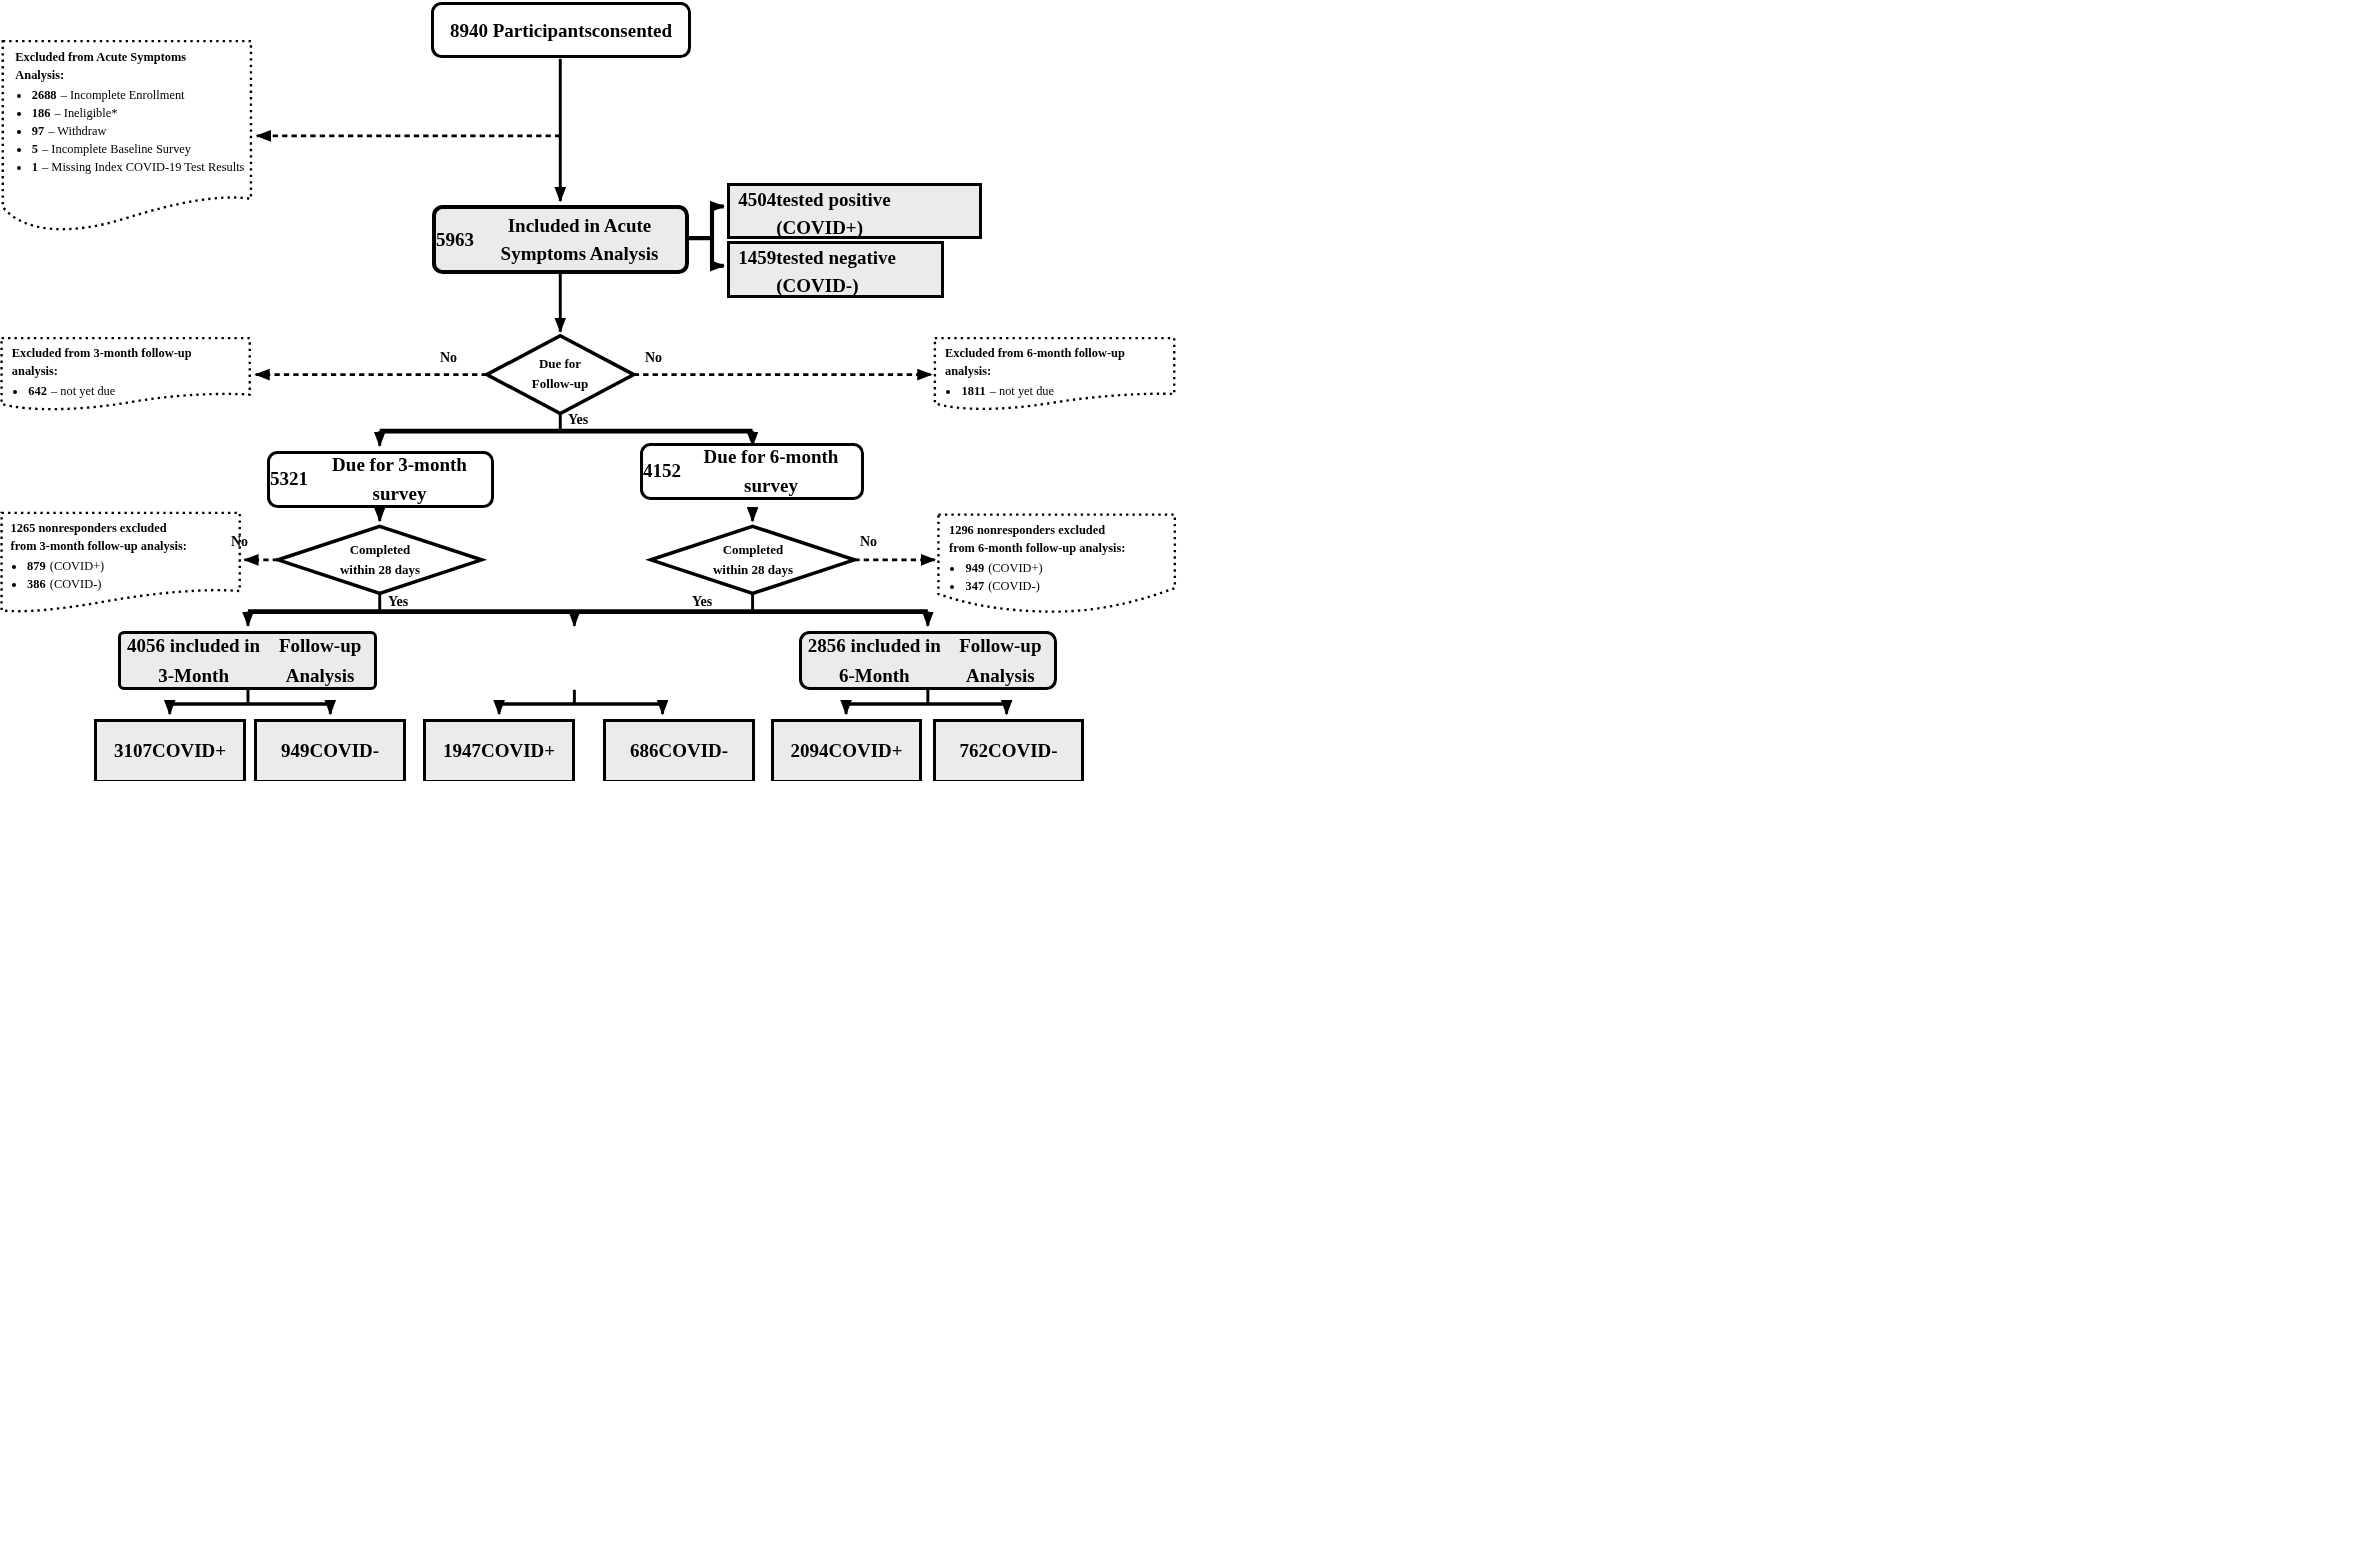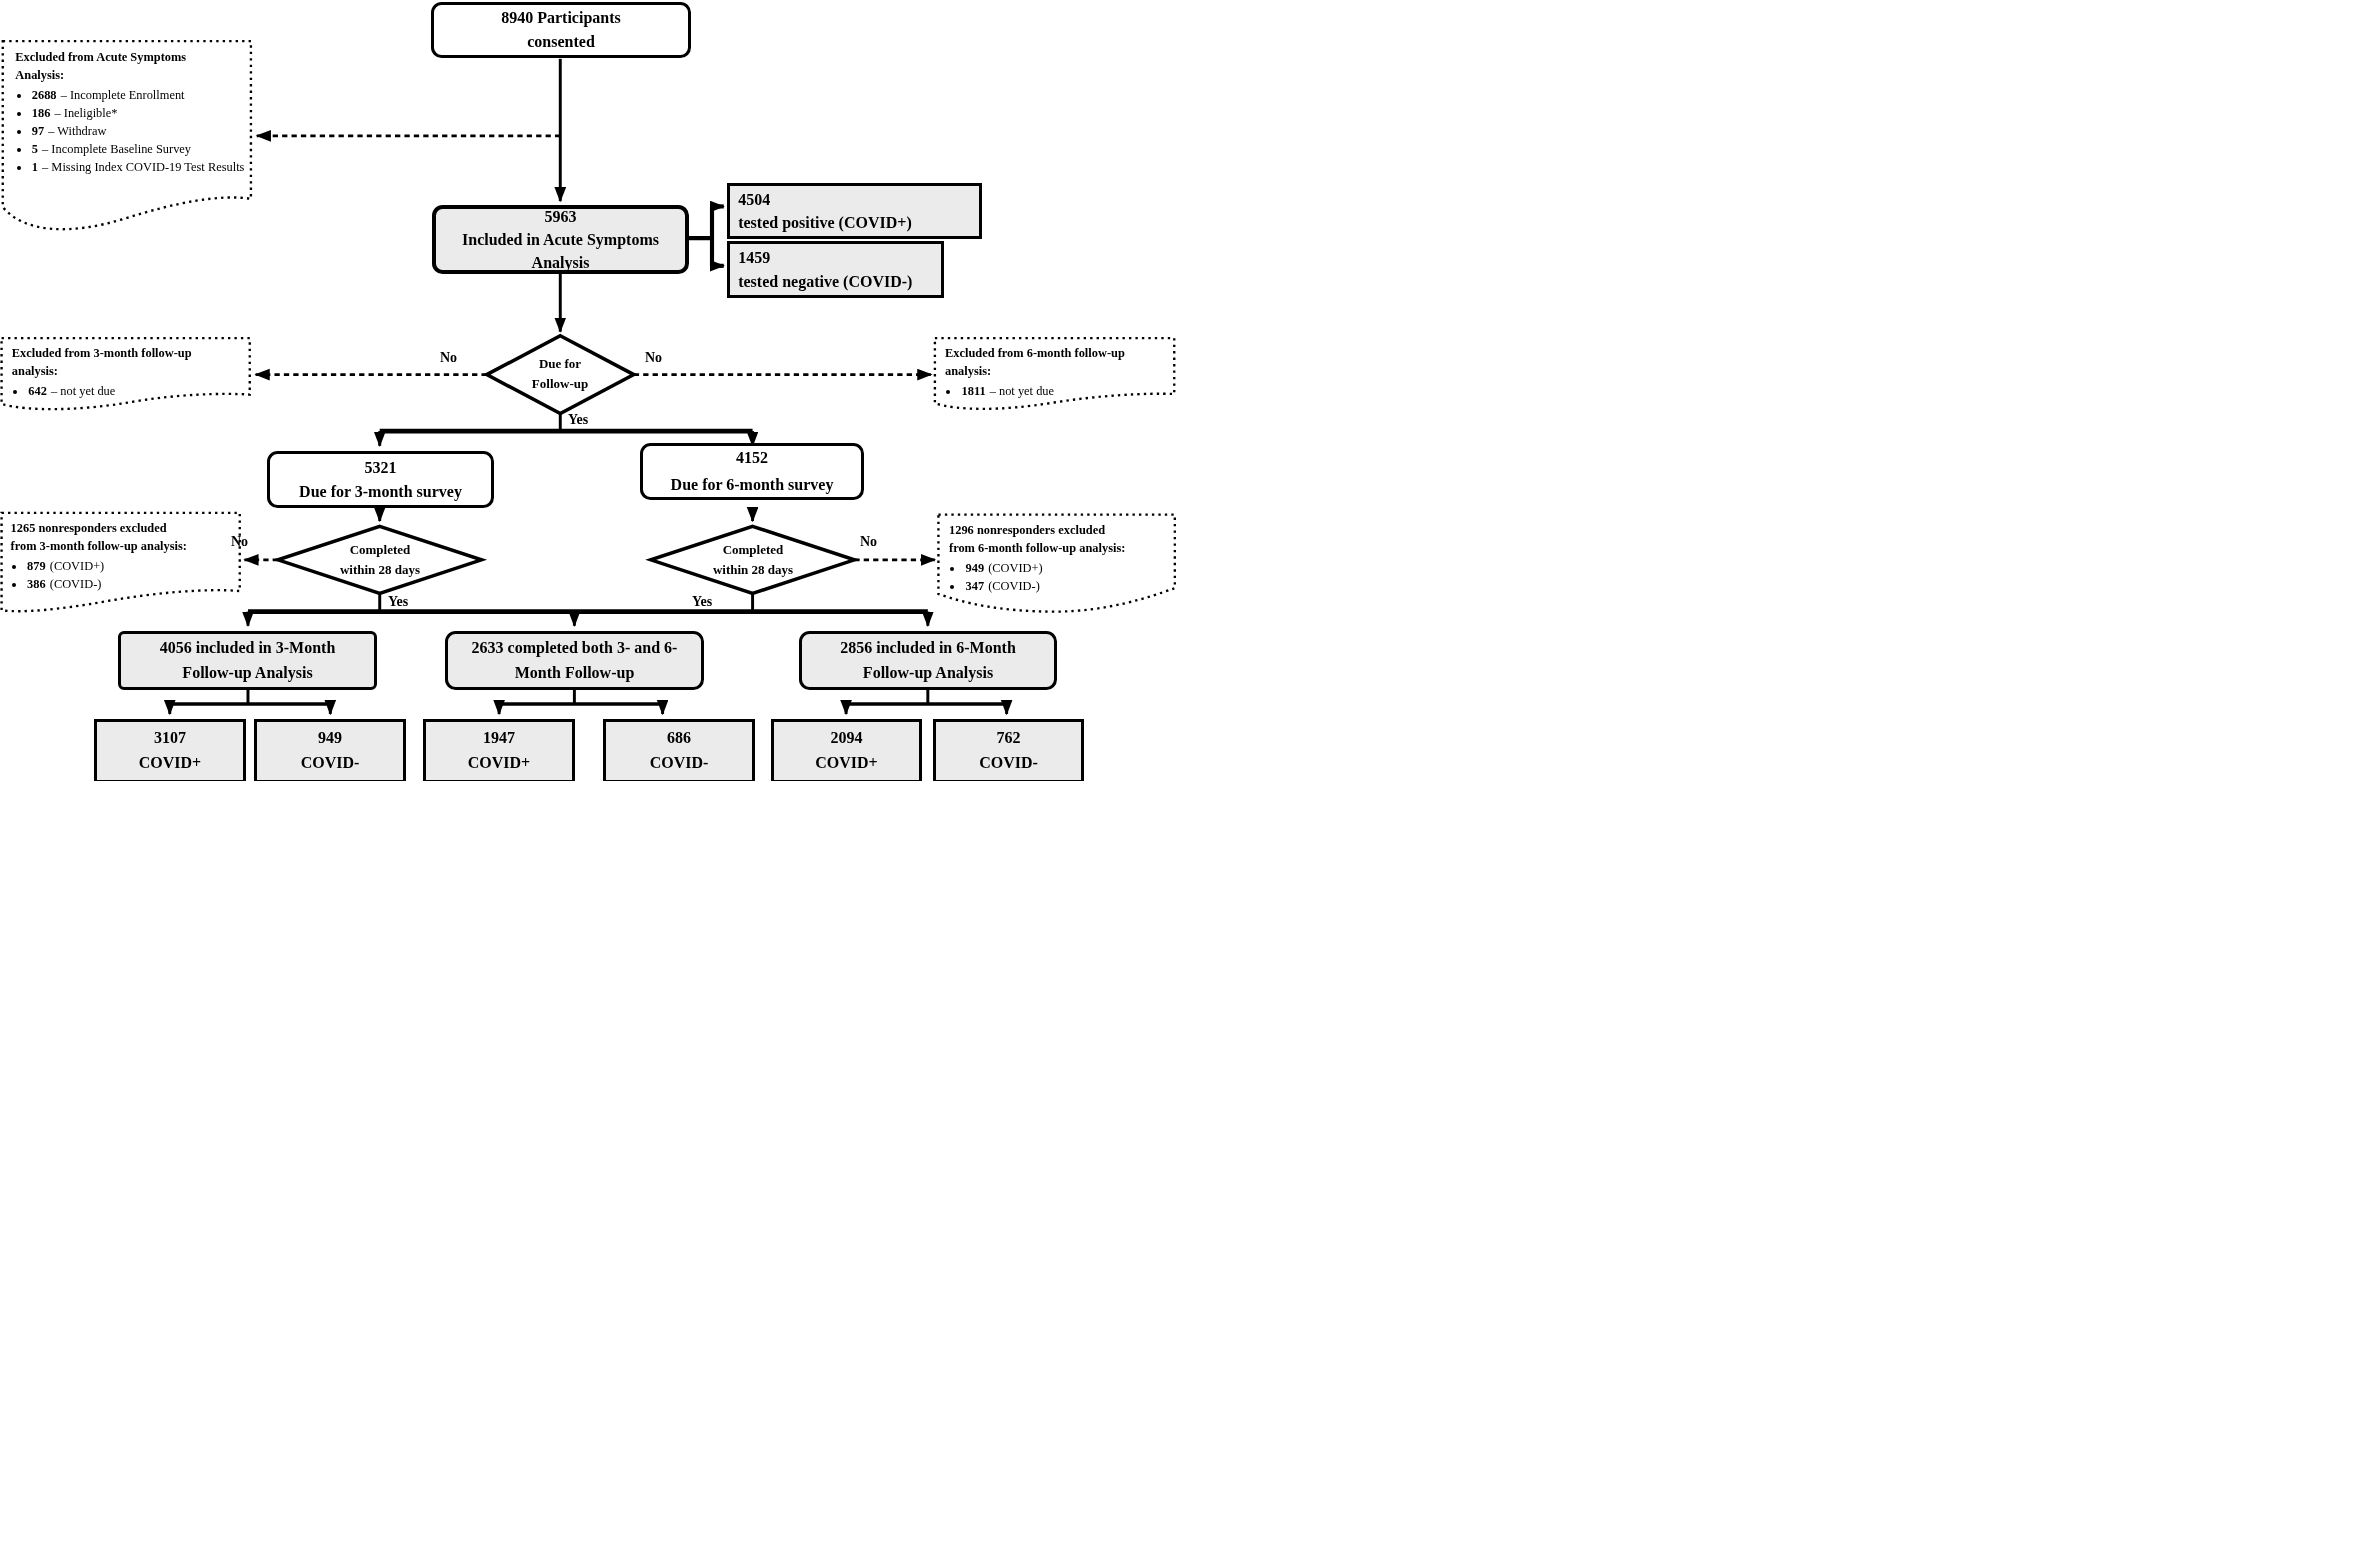--- a/index.html
+++ b/index.html
@@ -1,21 +1,21 @@
 <!DOCTYPE html>
 <html style="font-size:9.4px"><head>
 <meta charset="utf-8">
 <style>
   html,body{margin:0;padding:0;background:#fff;}
   #canvas{position:relative;width:1177px;height:781px;background:#fff;
           font-family:"Liberation Serif","DejaVu Serif",serif;color:#000;overflow:hidden;}
   svg.layer{position:absolute;left:0;top:0;width:1177px;height:781px;}
   .box{position:absolute;box-sizing:border-box;border:3.5px solid #000;background:#fff;
-       display:flex;flex-direction:column;justify-content:center;align-items:center;
-       text-align:center;font-weight:bold;font-size:16px;line-height:1.55;z-index:2;}
+       display:flex;flex-direction:row;justify-content:center;align-items:center;
+       text-align:center;font-weight:bold;font-size:19px;line-height:1.55;z-index:2;}
   .rounded{border-radius:10.6px;}
   .gray{background:#ebebeb;}
   .leftalign{align-items:flex-start;text-align:left;padding-left:8.2px;}
   .blk{display:block;}
   .note{position:absolute;z-index:2;font-size:12.4px;line-height:1.45;}
   .note .t{font-weight:bold;display:block;}
   .note ul{margin:1.8px 0 0;padding-left:15.3px;list-style:disc;}
   .note li{margin:0;padding-left:1.2px;}
   .note li b{margin-right:4.1px;}
   .edge-label{position:absolute;z-index:3;font-weight:bold;font-size:14px;}
@@ -132,24 +132,20 @@
   </div>
   <div class="box rounded" style="left:640px;top:443px;width:224px;height:57px;line-height:1.5;justify-content:space-between;">
     <span class="blk">4152</span>
     <span class="blk">Due for 6-month survey</span>
   </div>
 
   <div class="box rounded gray" style="left:118px;top:631px;width:259px;height:59px;border-radius:6px;">
     <span class="blk">4056 included in 3-Month</span>
     <span class="blk">Follow-up Analysis</span>
   </div>
-  <div class="box rounded gray" style="left:445px;top:631px;width:259px;height:59px;">
-    <span class="blk">2633 completed both 3- and 6-</span>
-    <span class="blk">Month Follow-up</span>
-  </div>
   <div class="box rounded gray" style="left:799px;top:631px;width:258px;height:59px;">
     <span class="blk">2856 included in 6-Month</span>
     <span class="blk">Follow-up Analysis</span>
   </div>
 
   <div class="box gray" style="left:94px;top:719px;width:152px;height:64px;">
     <span class="blk">3107</span>
     <span class="blk">COVID+</span>
   </div>
   <div class="box gray" style="left:254px;top:719px;width:152px;height:64px;">

